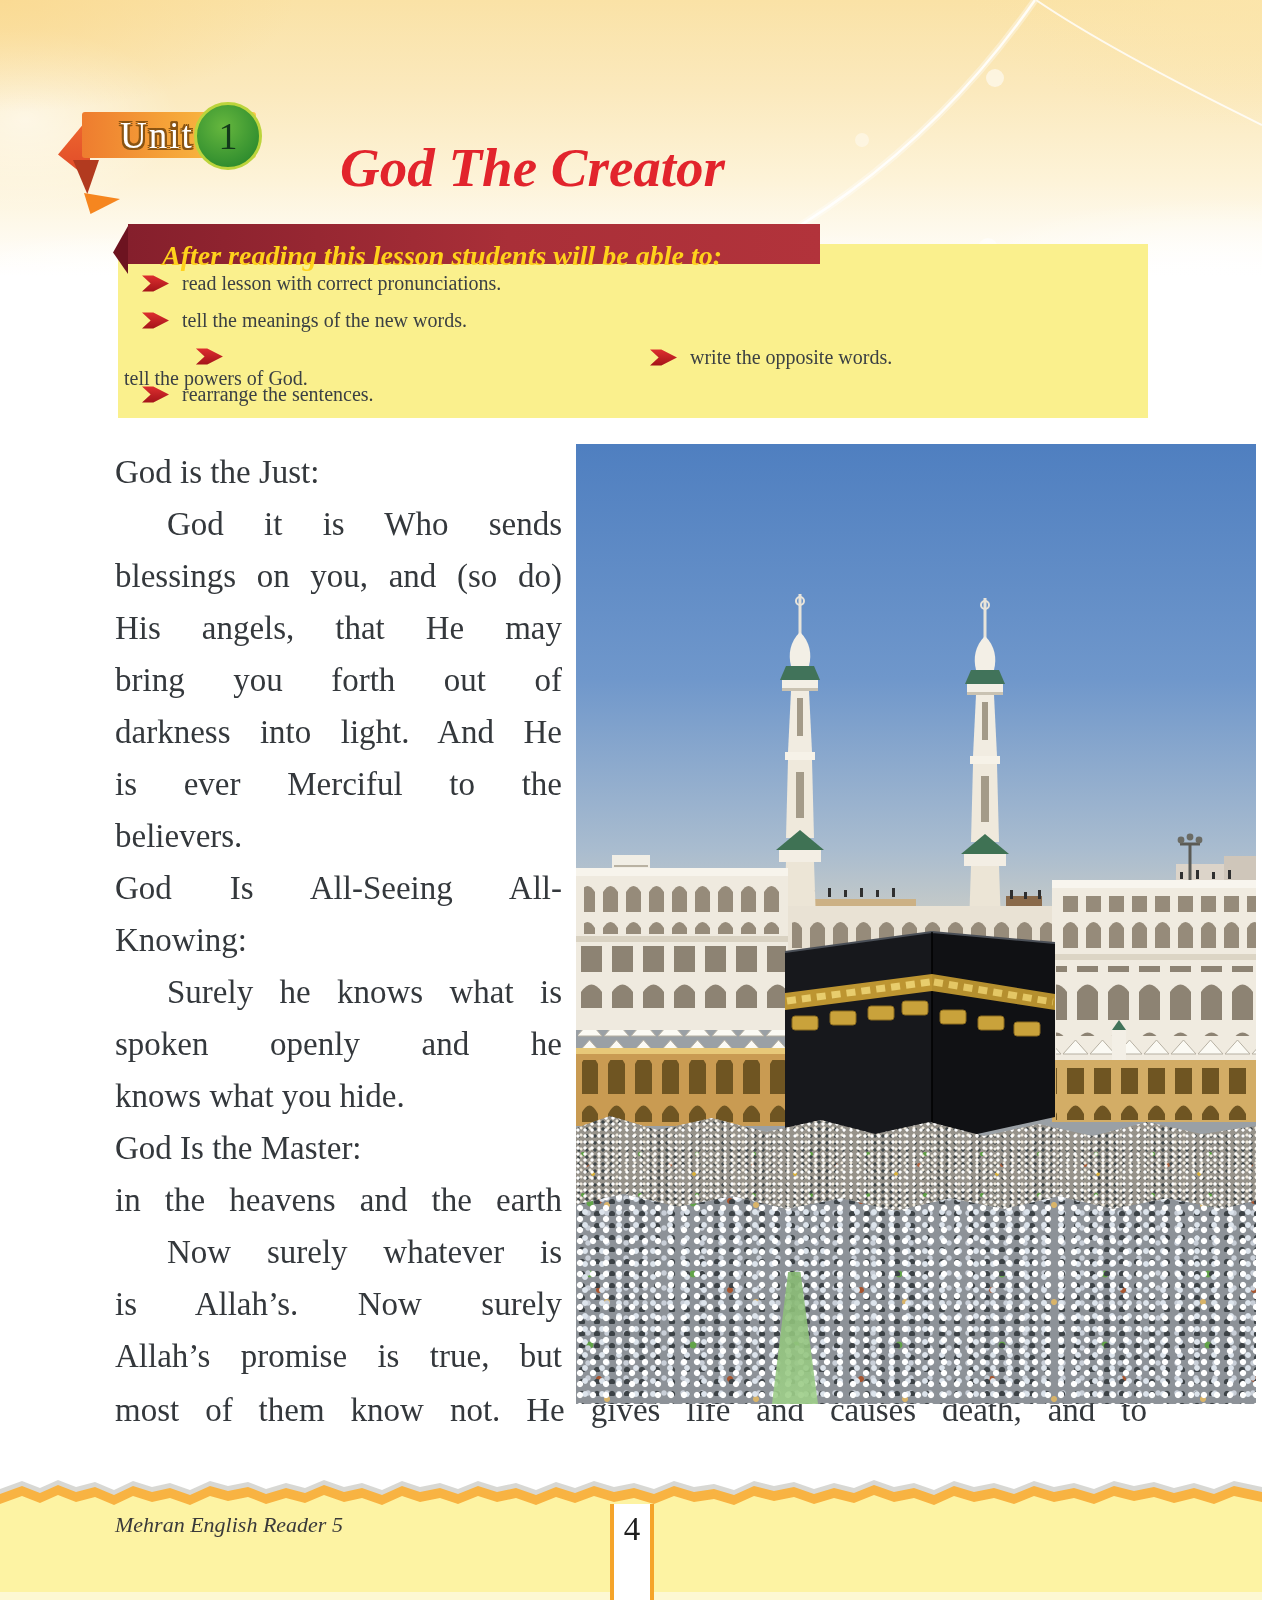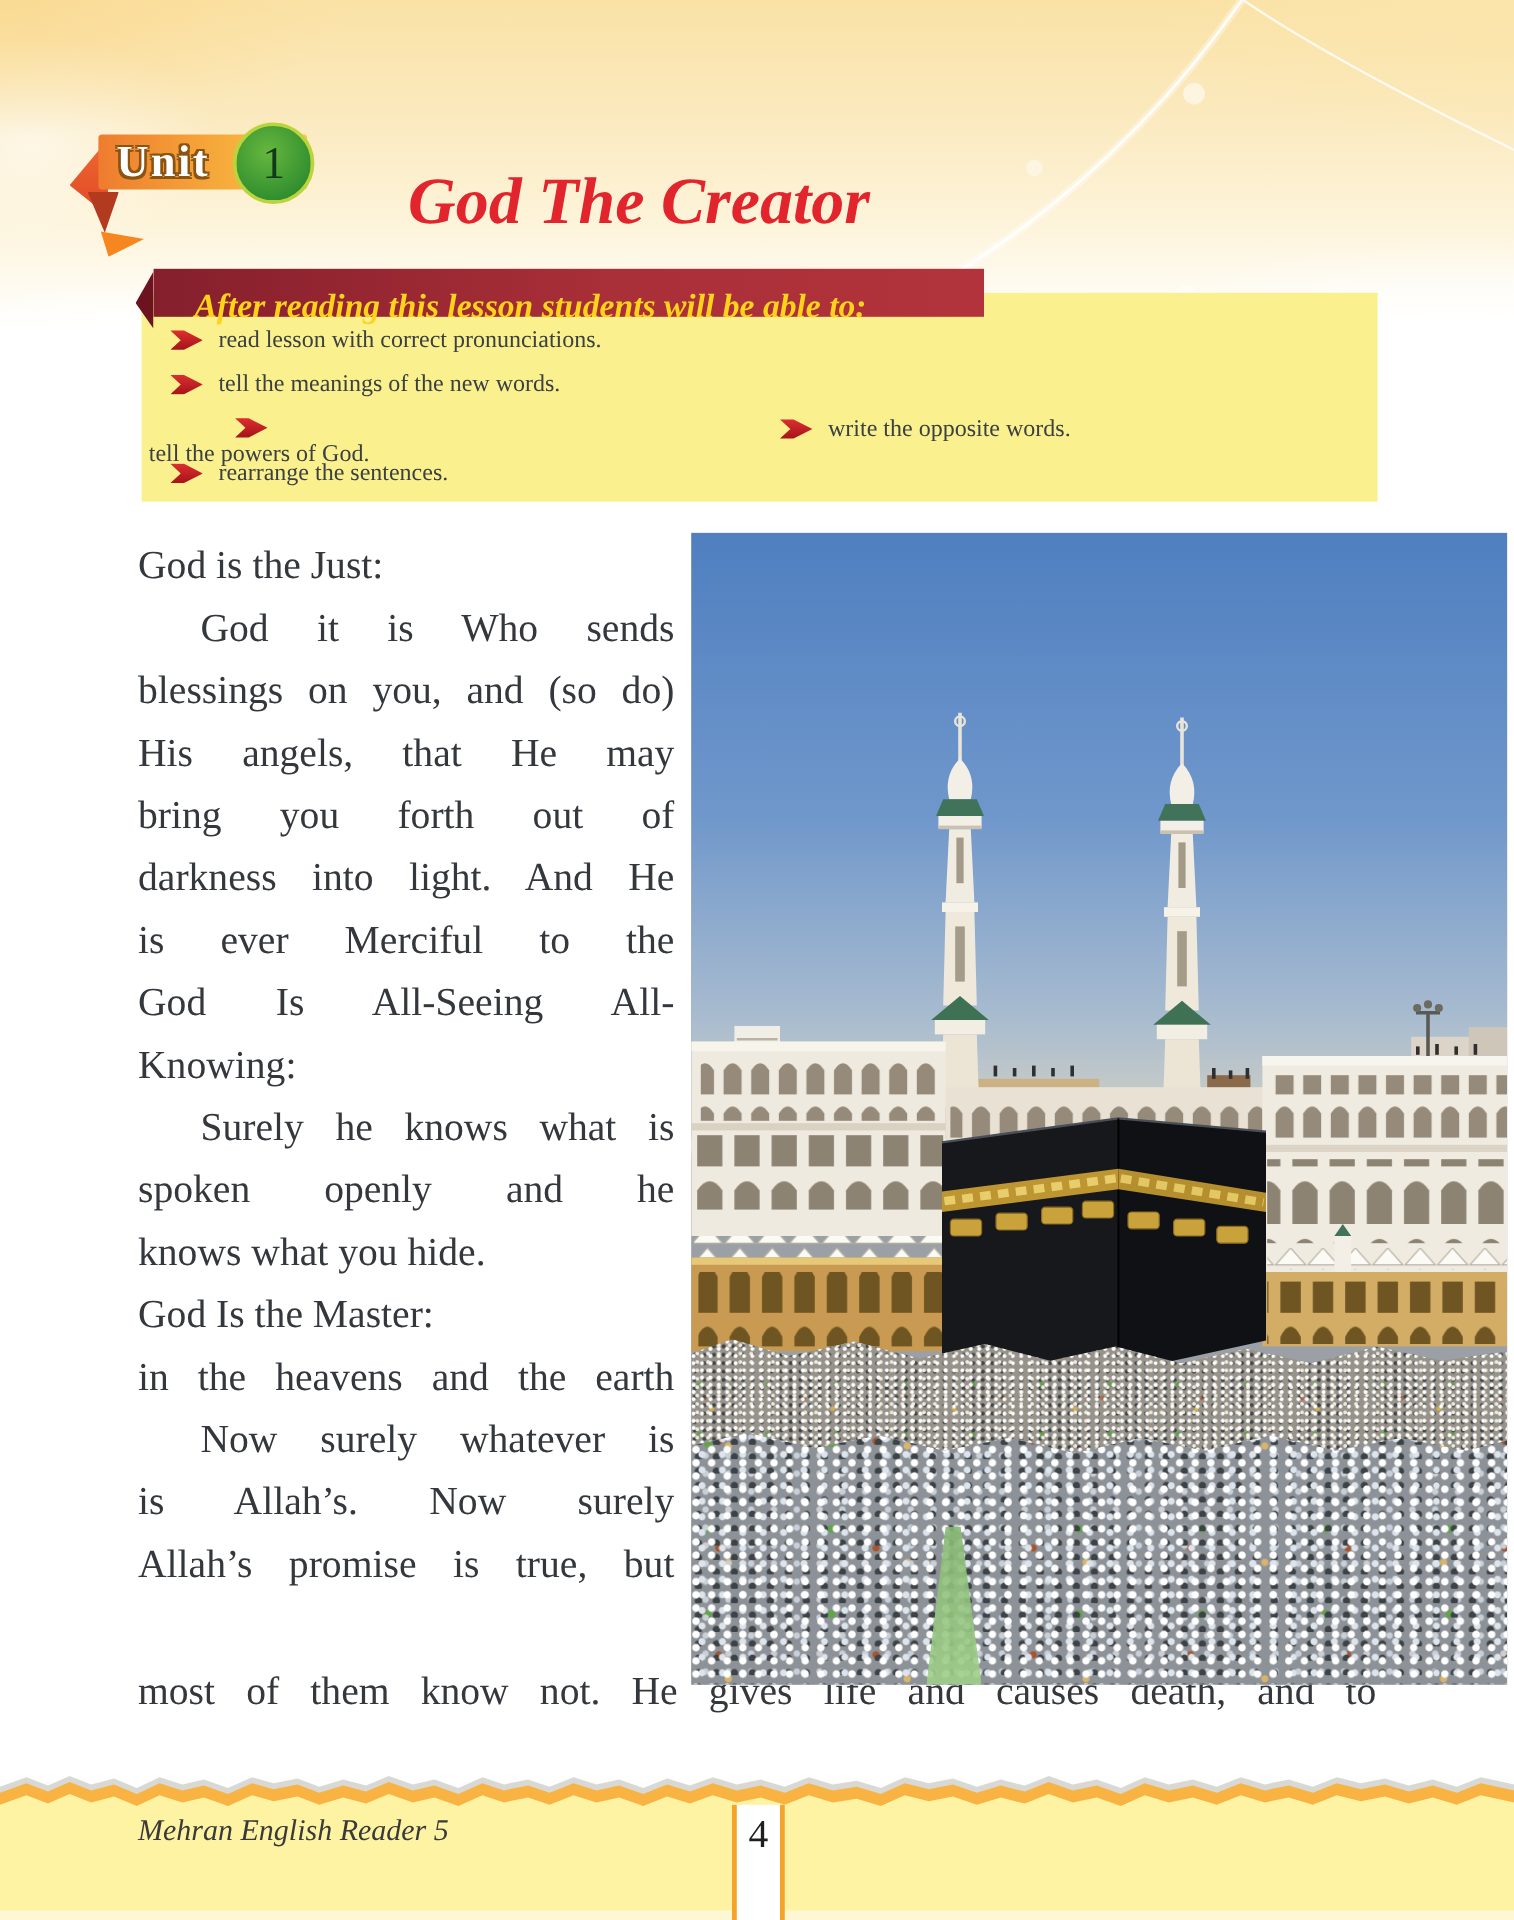--- a/index.html
+++ b/index.html
@@ -24,23 +24,23 @@
   .unit-badge{position:absolute;left:58px;top:96px;width:214px;height:124px;z-index:3;}
   .ribbon-tail{position:absolute;left:0;top:20px;width:32px;height:64px;
     background:linear-gradient(180deg,#ef6a2e,#df4729);clip-path:polygon(100% 0,100% 100%,0 60%);}
   .ribbon-fold{position:absolute;left:15px;top:64px;width:26px;height:34px;background:#b23a1f;
     clip-path:polygon(0 0,100% 0,55% 100%);}
   .ribbon-tip{position:absolute;left:26px;top:94px;width:36px;height:24px;background:#f6861f;
     clip-path:polygon(0 12%,100% 38%,18% 100%);}
   .ribbon-band{position:absolute;left:24px;top:16px;width:174px;height:46px;border-radius:3px;
     background:linear-gradient(90deg,#ee7c2f 0%,#f5a238 48%,#fbc948 100%);
     display:flex;align-items:center;}
-  .unit-label{font-size:37px;font-weight:bold;color:#fff;padding-left:15px;letter-spacing:2px;
+  .unit-label{font-size:37px;font-weight:normal;color:#fff;padding-left:15px;letter-spacing:2px;
     text-shadow:2px 0 #8a5412,-2px 0 #8a5412,0 2px #8a5412,0 -2px #8a5412,
-      2px 2px #8a5412,-2px -2px #8a5412,2px -2px #8a5412,-2px 2px #8a5412;}
+      2px 2px #8a5412,-2px -2px #8a5412,2px -2px #8a5412,-2px 2px #8a5412;margin-left:23px;}
   .unit-circle{position:absolute;left:136px;top:6px;width:62px;height:62px;border-radius:50%;
     background:radial-gradient(circle at 42% 35%,#66b73e,#2e8c2e 78%);
     border:3px solid #bcd43c;display:flex;align-items:center;justify-content:center;}
   .unit-number{font-size:38px;color:#12391a;}
 
   
   .page-title{position:absolute;left:340px;top:136px;width:580px;text-align:left;z-index:3;
     font-size:55px;font-weight:bold;font-style:italic;color:#e2242c;}
 
   
@@ -90,21 +90,21 @@
       radial-gradient(circle at 31px 13px,#d9b469 2.5px,transparent 3.5px);
     background-size:13px 11px,17px 13px,15px 12px,19px 15px,103px 71px,131px 89px,149px 97px;
     clip-path:polygon(0 6%,7% 1%,15% 7%,23% 2%,31% 8%,39% 3%,47% 9%,55% 3%,63% 8%,71% 2%,
       79% 8%,87% 3%,95% 8%,100% 4%,100% 100%,0 100%);}
   .carpet{position:absolute;left:196px;top:828px;width:46px;height:132px;opacity:.9;
     background:linear-gradient(180deg,#86b872,#9fcf8a);clip-path:polygon(35% 0,62% 0,100% 100%,0 100%);}
 
   
   .footer-wave{position:absolute;left:0;top:1480px;width:1262px;height:54px;z-index:3;}
   .footer-band{position:absolute;left:0;top:1518px;width:1262px;height:82px;background:#fdf3a3;z-index:3;}
-  .book-title{position:absolute;left:115px;top:1512px;font-size:25px;font-style:italic;color:#3a3a3a;z-index:5;}
+  .book-title{position:absolute;left:115px;top:1512px;font-size:22px;font-style:italic;color:#3a3a3a;z-index:5;}
   .bottom-strip{position:absolute;left:0;top:1592px;width:1262px;height:8px;background:#fdf8d3;z-index:4;}
   .page-col{position:absolute;left:610px;top:1504px;width:44px;height:96px;background:#ffffff;
     border-left:4px solid #f5a42a;border-right:4px solid #f5a42a;box-sizing:border-box;
     text-align:center;z-index:6;}
   .page-num{display:block;font-size:33px;color:#1f1f1f;line-height:1;padding-top:9px;}
 </style>
 </head>
 <body>
 
 <div class="page">
@@ -161,20 +161,21 @@
   </div>
 
   <div class="body-col">
     <div class="bl">God is the Just:</div>
     <div class="bl j ind">God it is Who sends</div>
     <div class="bl j">blessings on you, and (so do)</div>
     <div class="bl j">His angels, that He may</div>
     <div class="bl j">bring you forth out of</div>
     <div class="bl j">darkness into light. And He</div>
     <div class="bl j">is ever Merciful to the</div>
+    <div class="bl">believers.</div>
     <div class="bl j">God Is All-Seeing All-</div>
     <div class="bl">Knowing:</div>
     <div class="bl j ind">Surely he knows what is</div>
     <div class="bl j">spoken openly and he</div>
     <div class="bl">knows what you hide.</div>
     <div class="bl">God Is the Master:</div>
     <div class="bl j">in the heavens and the earth</div>
     <div class="bl j ind">Now surely whatever is</div>
     <div class="bl j">is Allah’s. Now surely</div>
     <div class="bl j">Allah’s promise is true, but</div>

